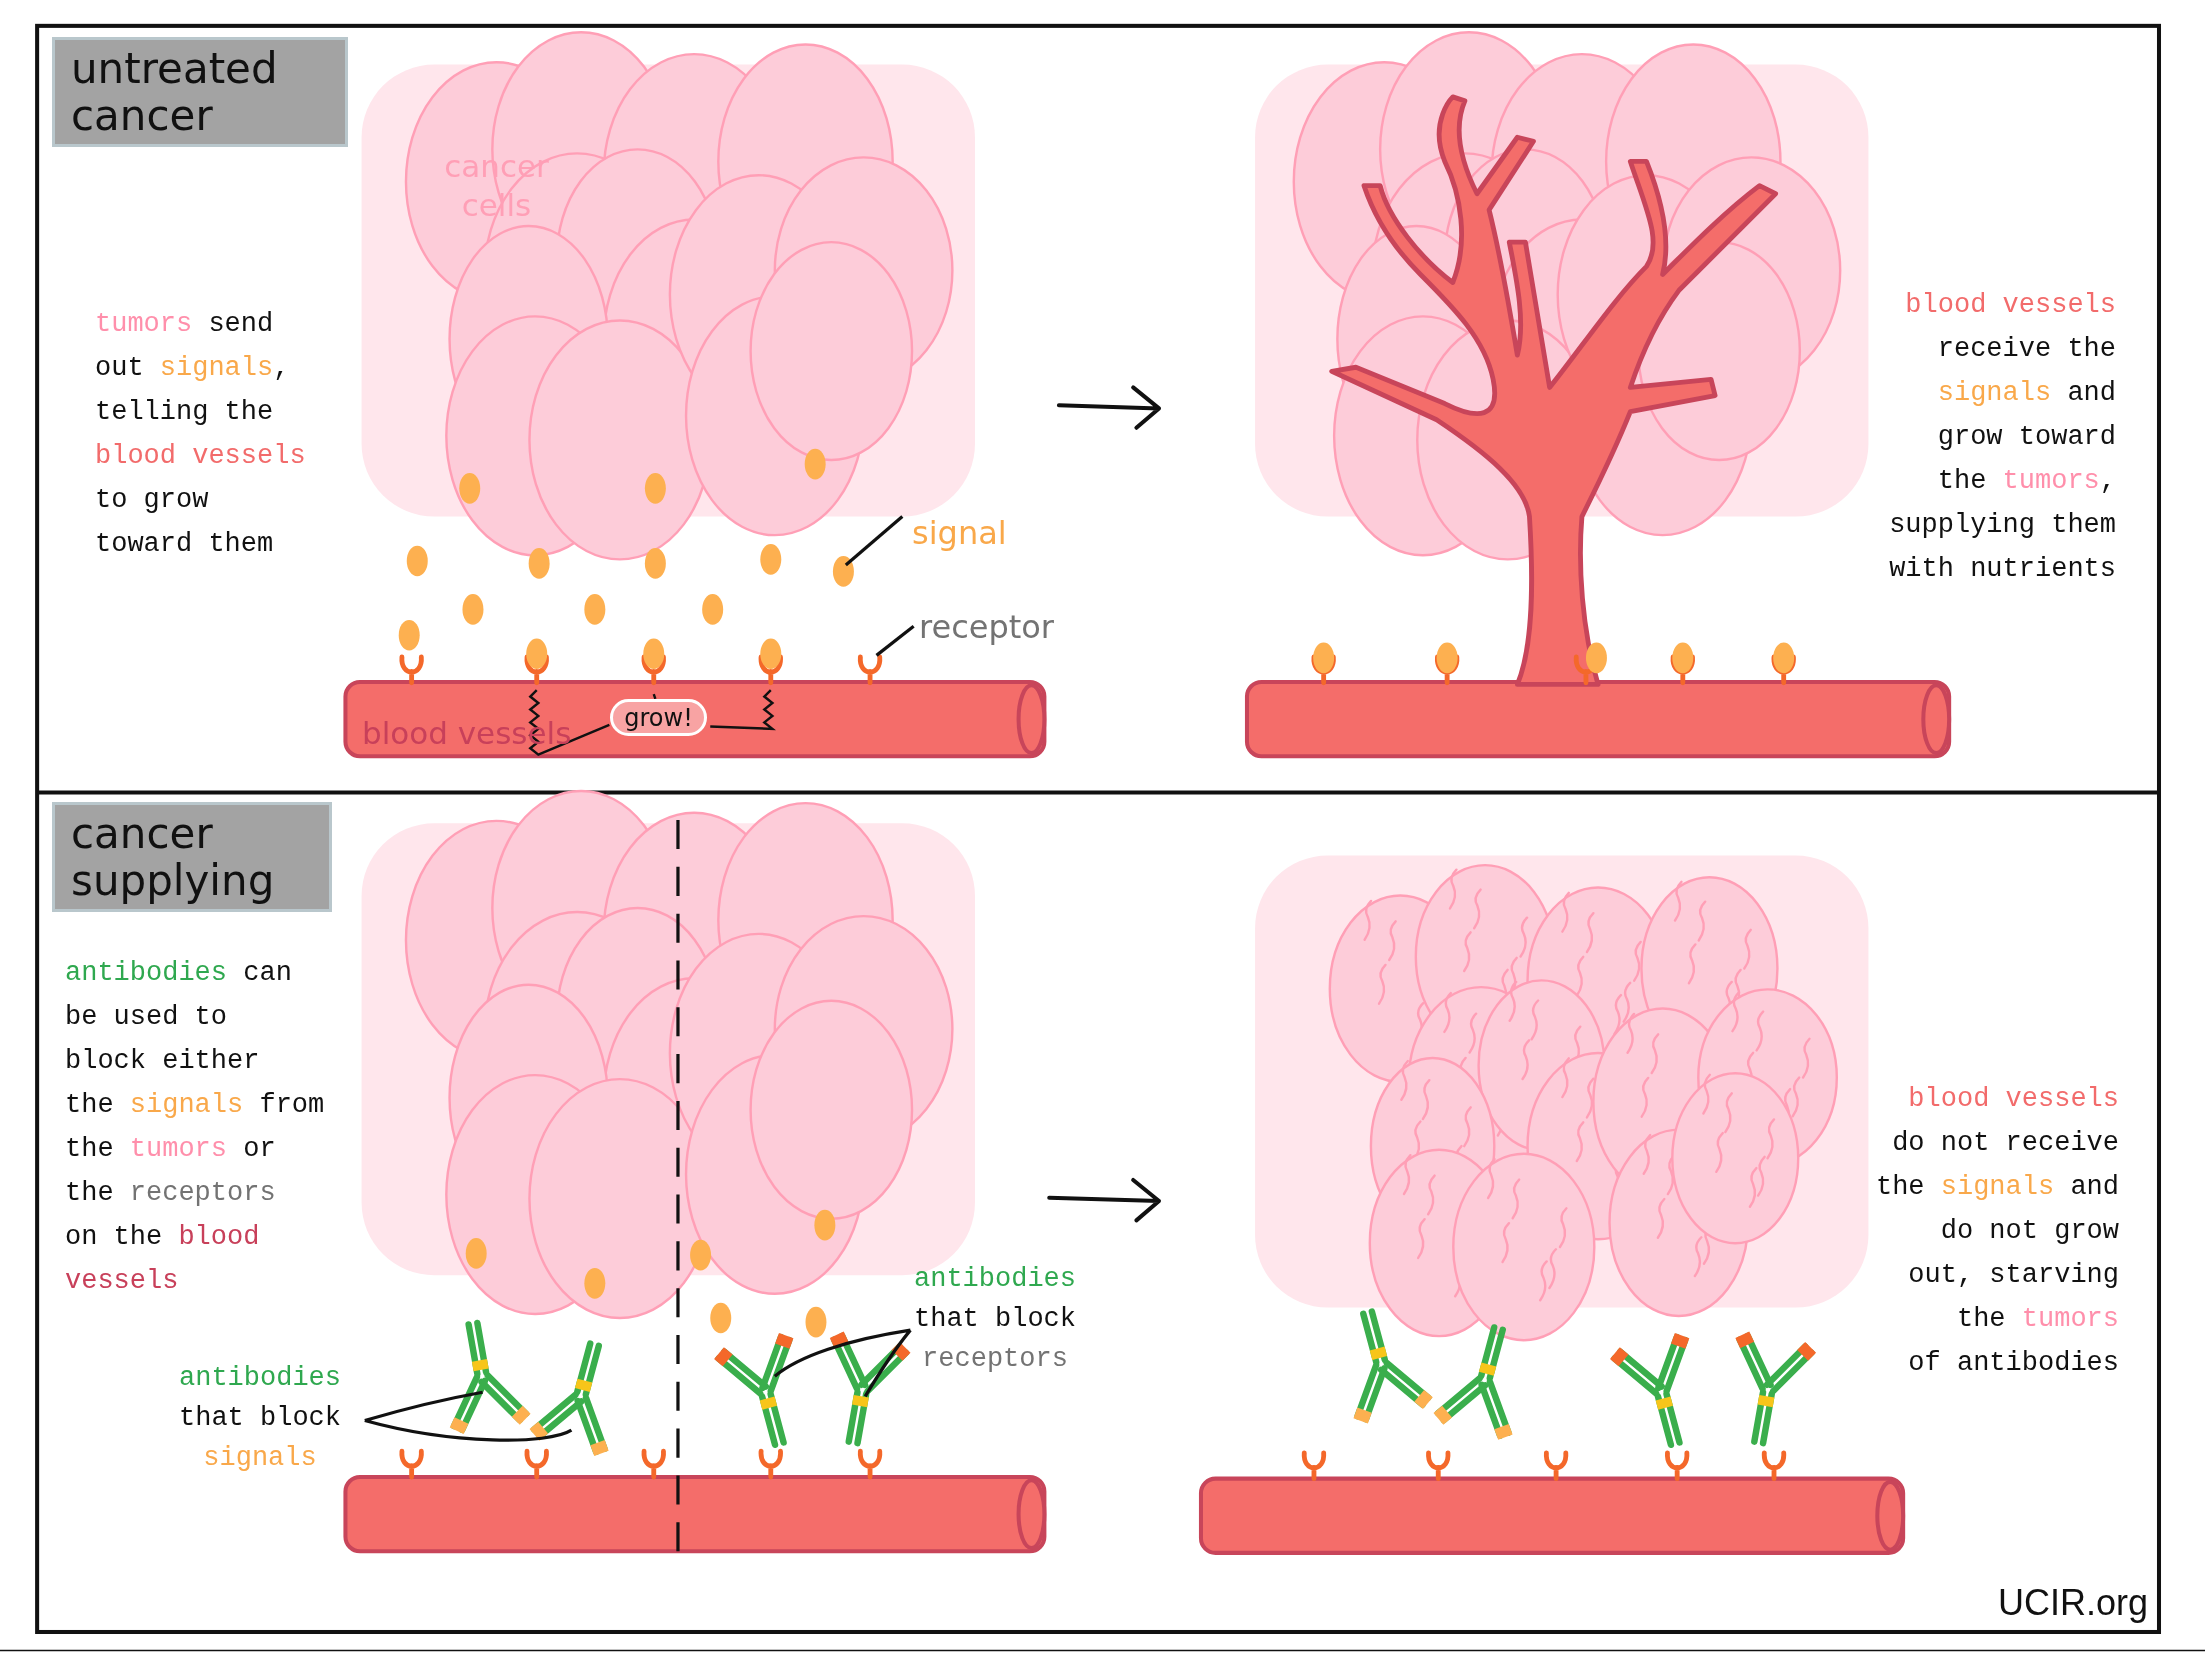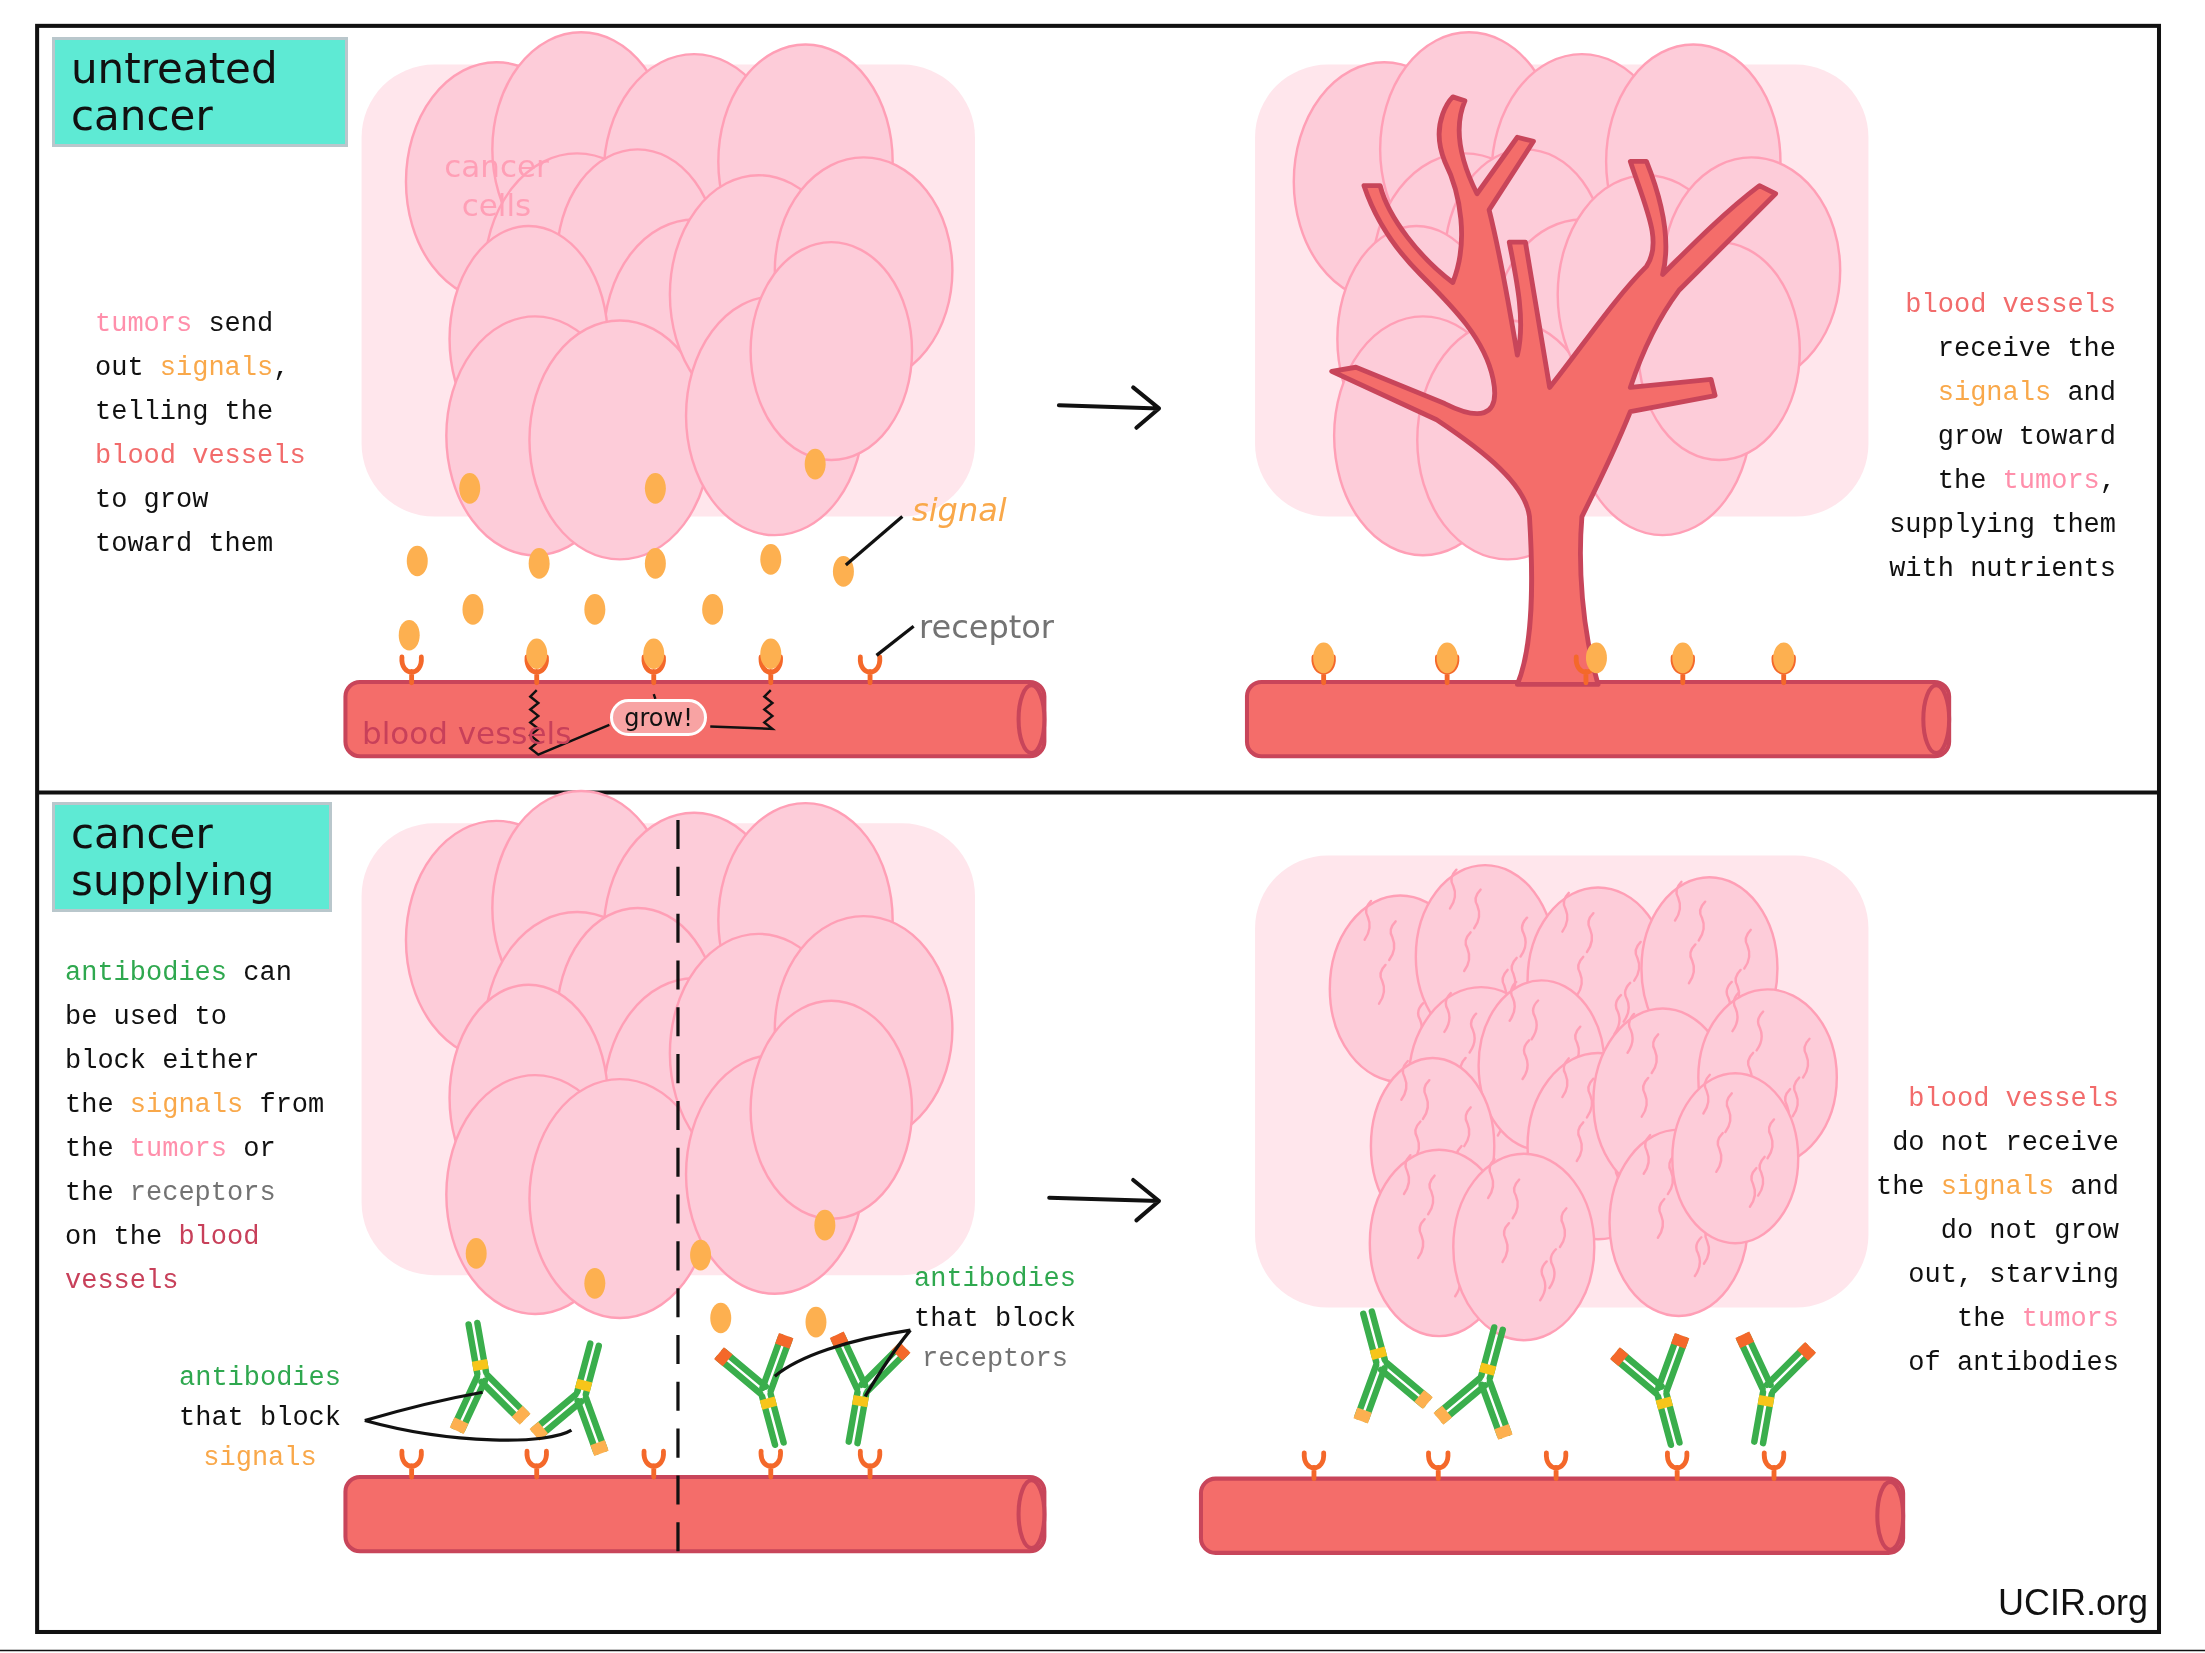--- a/index.html
+++ b/index.html
@@ -1,19 +1,19 @@
 <!DOCTYPE html>
 <html style="font-size:13px"><head>
 <meta charset="utf-8">
 <style>
   html, body { margin:0; padding:0; background:#ffffff; }
   body { width:2205px; height:1653px; position:relative; overflow:hidden; font-family:"DejaVu Sans", sans-serif; }
   #stage { position:absolute; left:0; top:0; width:2205px; height:1653px; }
   .txt { position:absolute; font-family:Liberation Mono, monospace; font-size:27px; line-height:44px; color:#111; white-space:nowrap; }
-  .title-box { position:absolute; border:3.2px solid #b9c7cc; background:#5eead4; padding:4.8px 16px; font-family:"DejaVu Sans", sans-serif; font-size:42px; line-height:47px; color:#111; }
+  .title-box { position:absolute; border:3.2px solid #b9c7cc; background:#a3a3a3; padding:4.8px 16px; font-family:"DejaVu Sans", sans-serif; font-size:42px; line-height:47px; color:#111; }
   .right { text-align:right; }
   .lbl { position:absolute; font-family:"DejaVu Sans", sans-serif; font-size:32px; line-height:40px; white-space:nowrap; }
   .center { text-align:center; }
   .footer { position:absolute; right:57px; top:1582px; font-family:Liberation Sans, sans-serif; font-size:36px; color:#111; }
   .c-tumor { color:#ff8fab; }
   .c-signal { color:#f9a84a; }
   .c-vessel { color:#f26b6b; }
   .c-vessel-dark { color:#c8405a; }
   .c-receptor { color:#737373; }
   .c-antibody { color:#2fa84f; }
@@ -436,19 +436,19 @@
 <div class="txt center" id="tr-block-receptors" style="left:914px; top:1259px; line-height:40px;">
     <div><span class="c-antibody">antibodies</span></div>
     <div><span class="c-black">that block</span></div>
     <div><span class="c-receptor">receptors</span></div>
   </div>
 
 <div class="cell-label" style="left:428px; top:147px; width:137px;">
   <div>cancer</div>
   <div>cells</div>
 </div>
-<div class="lbl c-signal" style="left:912px; top:490px;font-style:italic;">signal</div>
+<div class="lbl c-signal" style="left:912px; top:513px;">signal</div>
 <div class="lbl c-receptor" style="left:919px; top:607px;">receptor</div>
 <div class="bubble" style="left:610px; top:699px;">grow!</div>
 <div class="vessel-label" style="left:362px; top:715px;">blood vessels</div>
 
 <div class="footer">UCIR.org</div>
 
 
 </body></html>

